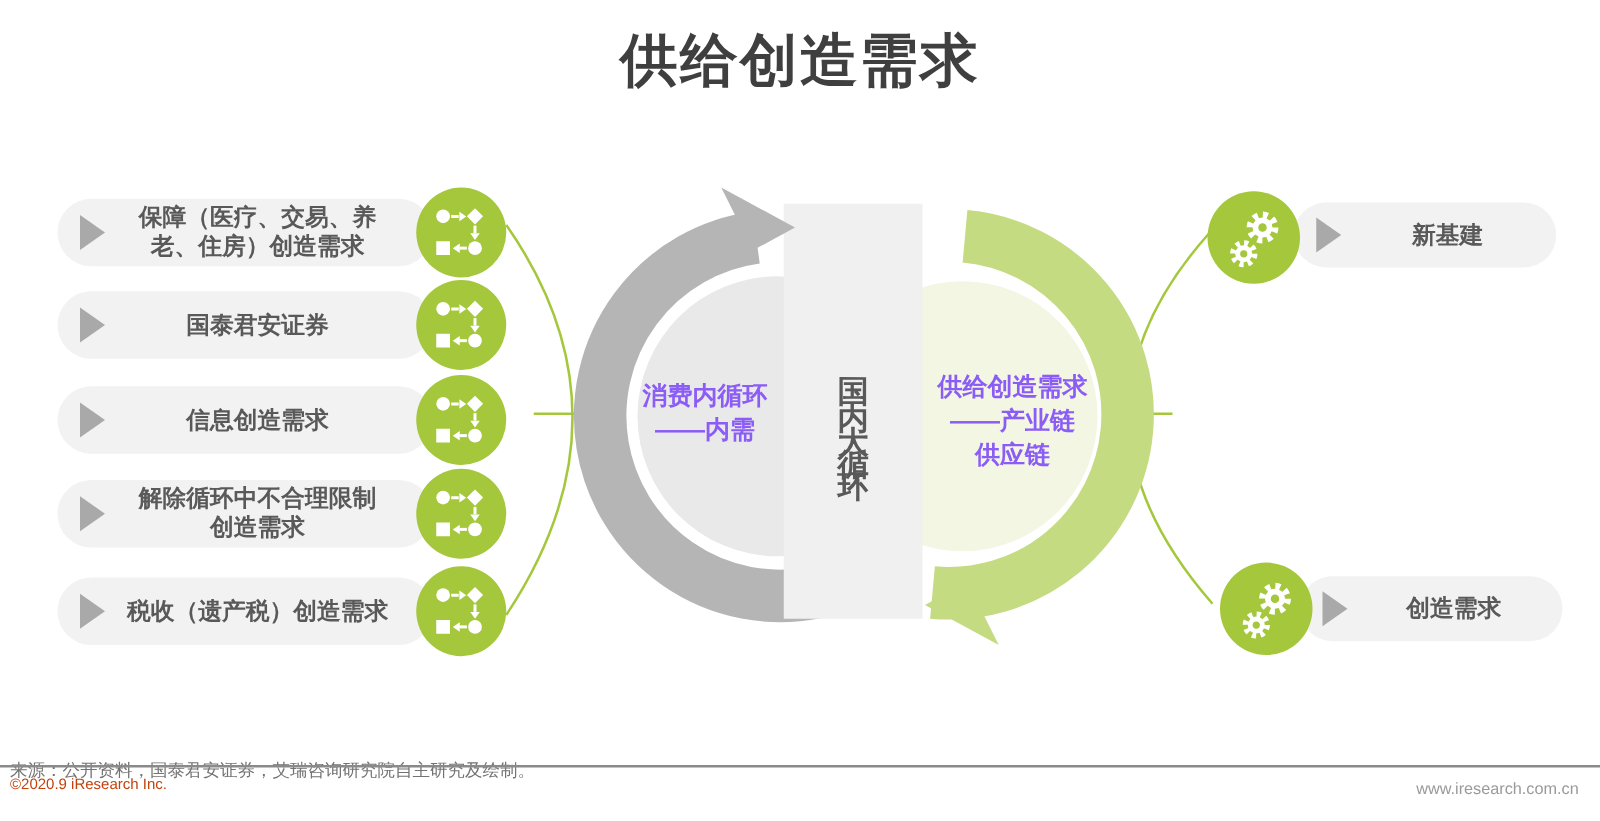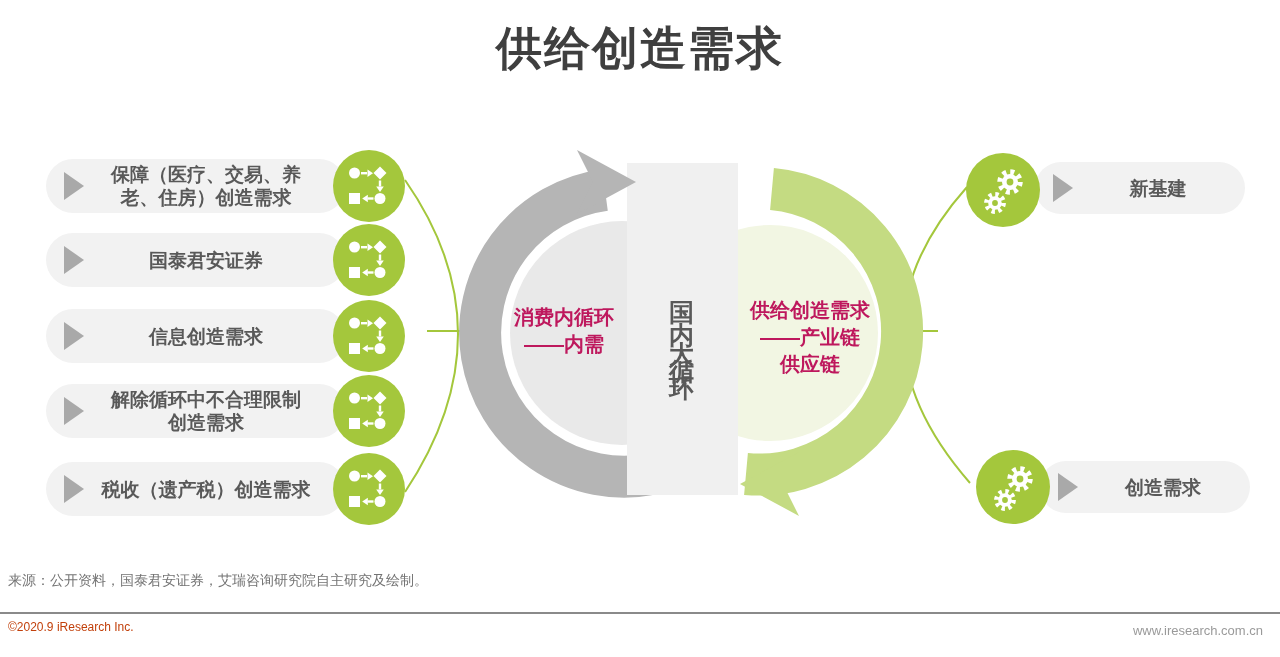--- a/index.html
+++ b/index.html
@@ -15,26 +15,26 @@
   
   .pill{background:#f2f2f2;border-radius:27px;z-index:2;display:flex;align-items:center;justify-content:center;}
   .pill .label{font-size:19px;font-weight:700;color:#595959;line-height:23px;text-align:center;
                white-space:pre-line;width:100%;padding:0 30px 0 50px;box-sizing:border-box;}
   .tri{position:absolute;left:18px;top:50%;margin-top:-14px;width:0;height:0;
        border-top:14px solid transparent;border-bottom:14px solid transparent;border-left:20px solid #a9a9a9;}
   .left-pill{left:46px;width:300px;height:54px;}
   .right-pill{width:210px;height:52px;}
   .right-pill .label{padding:0 16px 0 52px;}
   
-  .loop-text{z-index:4;font-weight:700;color:#be185d;font-size:20px;line-height:27px;text-align:center;}
+  .loop-text{z-index:4;font-weight:700;color:#8b5cf6;font-size:20px;line-height:27px;text-align:center;}
   #core-label{left:627px;top:163px;width:111px;height:332px;z-index:4;display:flex;
               align-items:center;justify-content:center;writing-mode:vertical-rl;text-orientation:upright;
               letter-spacing:19px;font-size:25px;font-weight:700;color:#595959;}
   
-  #source{left:8px;top:572px;font-size:14px;color:#737373;z-index:5;}
+  #source{left:8px;top:608px;font-size:14px;color:#737373;z-index:5;}
   #footer-line{left:0;top:612px;width:1280px;height:2px;background:#8a8a8a;z-index:5;}
   #copyright{left:8px;top:620px;font-size:12px;color:#c2410c;z-index:5;}
   #website{right:17px;top:623px;font-size:13px;color:#9a9a9a;z-index:5;}
 </style>
 </head>
 <body>
 
 <div id="stage">
 
   <div id="title" class="abs">供给创造需求</div>

